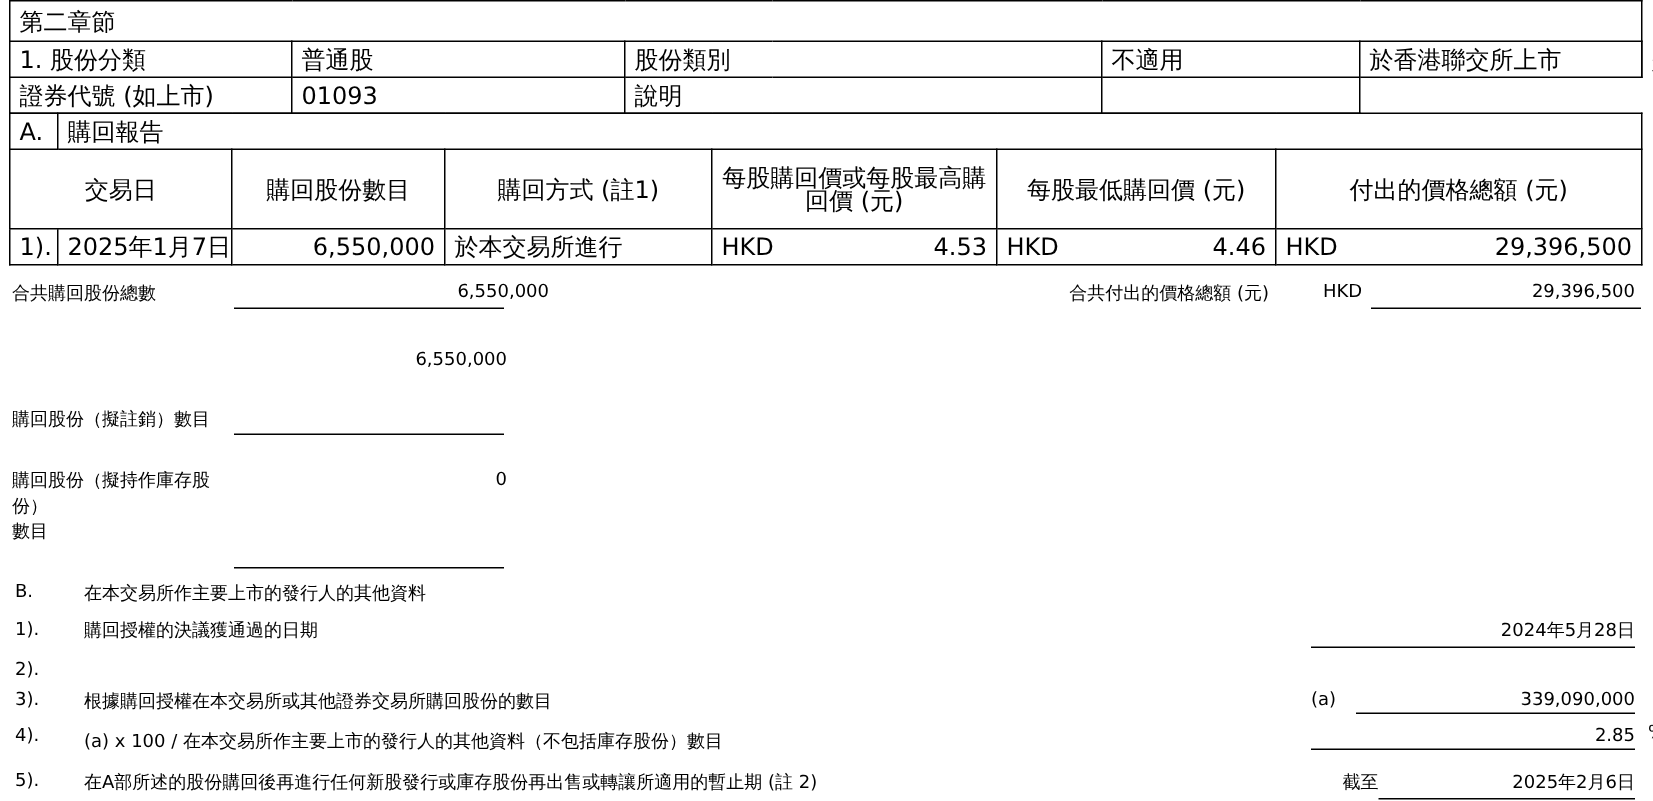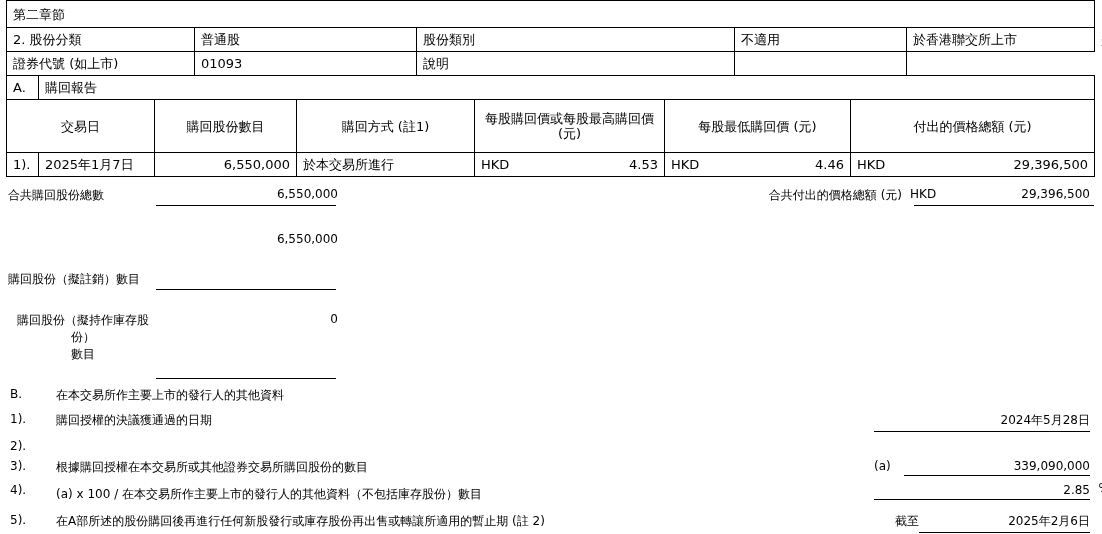--- a/index.html
+++ b/index.html
@@ -24,21 +24,21 @@
   table.grid {
     border-collapse: collapse;
     width: 1088px;
     margin-left: 6px;
     table-layout: fixed;
   }
   table.grid td {
     border: 1px solid #000;
     padding: 4px 6px;
     vertical-align: middle;
-    font-size: 13px;
+    font-size: 16px;
     line-height: 15px;
   }
   .section-title-row td {
     height: 18px;
     padding: 3px 6px;
   }
   .nb { border: none !important; }
   .right { text-align: right; }
   .nowrap { white-space: nowrap; }
   .hdr-cell {
@@ -101,21 +101,21 @@
       <col style="width:98px">
       <col style="width:220px">
       <col style="width:172px">
       <col style="width:188px">
     </colgroup>
     <tbody>
         <tr class="section-title-row">
       <td colspan="6">第二章節</td>
     </tr>
     <tr>
-      <td>2. 股份分類</td>
+      <td>1. 股份分類</td>
       <td>普通股</td>
       <td colspan="2">股份類別</td>
       <td>不適用</td>
       <td>於香港聯交所上市</td>
       <td>是</td>
     </tr>
     <tr>
       <td>證券代號 (如上市)</td>
       <td>01093</td>
       <td colspan="2">說明</td>
@@ -170,21 +170,21 @@
         <div style="display:flex;justify-content:space-between;padding:4px 6px;">
           <span>HKD</span>
           <span>29,396,500</span>
         </div>
       </td>
     </tr>
   </tbody>
     </table>
 
   <div class="lower">
-    <div style="display:flex; margin-top:10px;">
+    <div style="display:flex; margin-top:10px;gap:28px;">
       <div style="flex:0 0 150px; padding-left:2px;">合共購回股份總數</div>
       <div style="flex:0 0 180px; text-align:right;">6,550,000</div>
       <div style="flex:1 1 auto;"></div>
       <div style="flex:0 0 180px; text-align:right; padding-right:8px;">合共付出的價格總額 (元)</div>
       <div style="flex:0 0 60px;">HKD</div>
       <div style="flex:0 0 120px; text-align:right; padding-right:4px;">29,396,500</div>
     </div>
     <div style="display:flex;">
       <div style="flex:0 0 150px;"></div>
       <div style="flex:0 0 180px;">
@@ -204,21 +204,21 @@
     </div>
     <div style="display:flex;">
       <div style="flex:0 0 150px;"></div>
       <div style="flex:0 0 180px;">
           <div class="sum-line"></div>
         </div>
       <div style="flex:1 1 auto;"></div>
     </div>
 
     <div style="display:flex; margin-top:22px;">
-      <div style="flex:0 0 150px; padding-left:2px;text-align:center;">
+      <div style="flex:0 0 150px; padding-left:2px;">
         <div>購回股份（擬持作庫存股份）</div>
         <div>數目</div>
       </div>
       <div style="flex:0 0 180px; text-align:right;">0</div>
       <div style="flex:1 1 auto;"></div>
     </div>
     <div style="display:flex; margin-top:14px;">
       <div style="flex:0 0 150px;"></div>
       <div style="flex:0 0 180px;">
           <div class="sum-line"></div>

